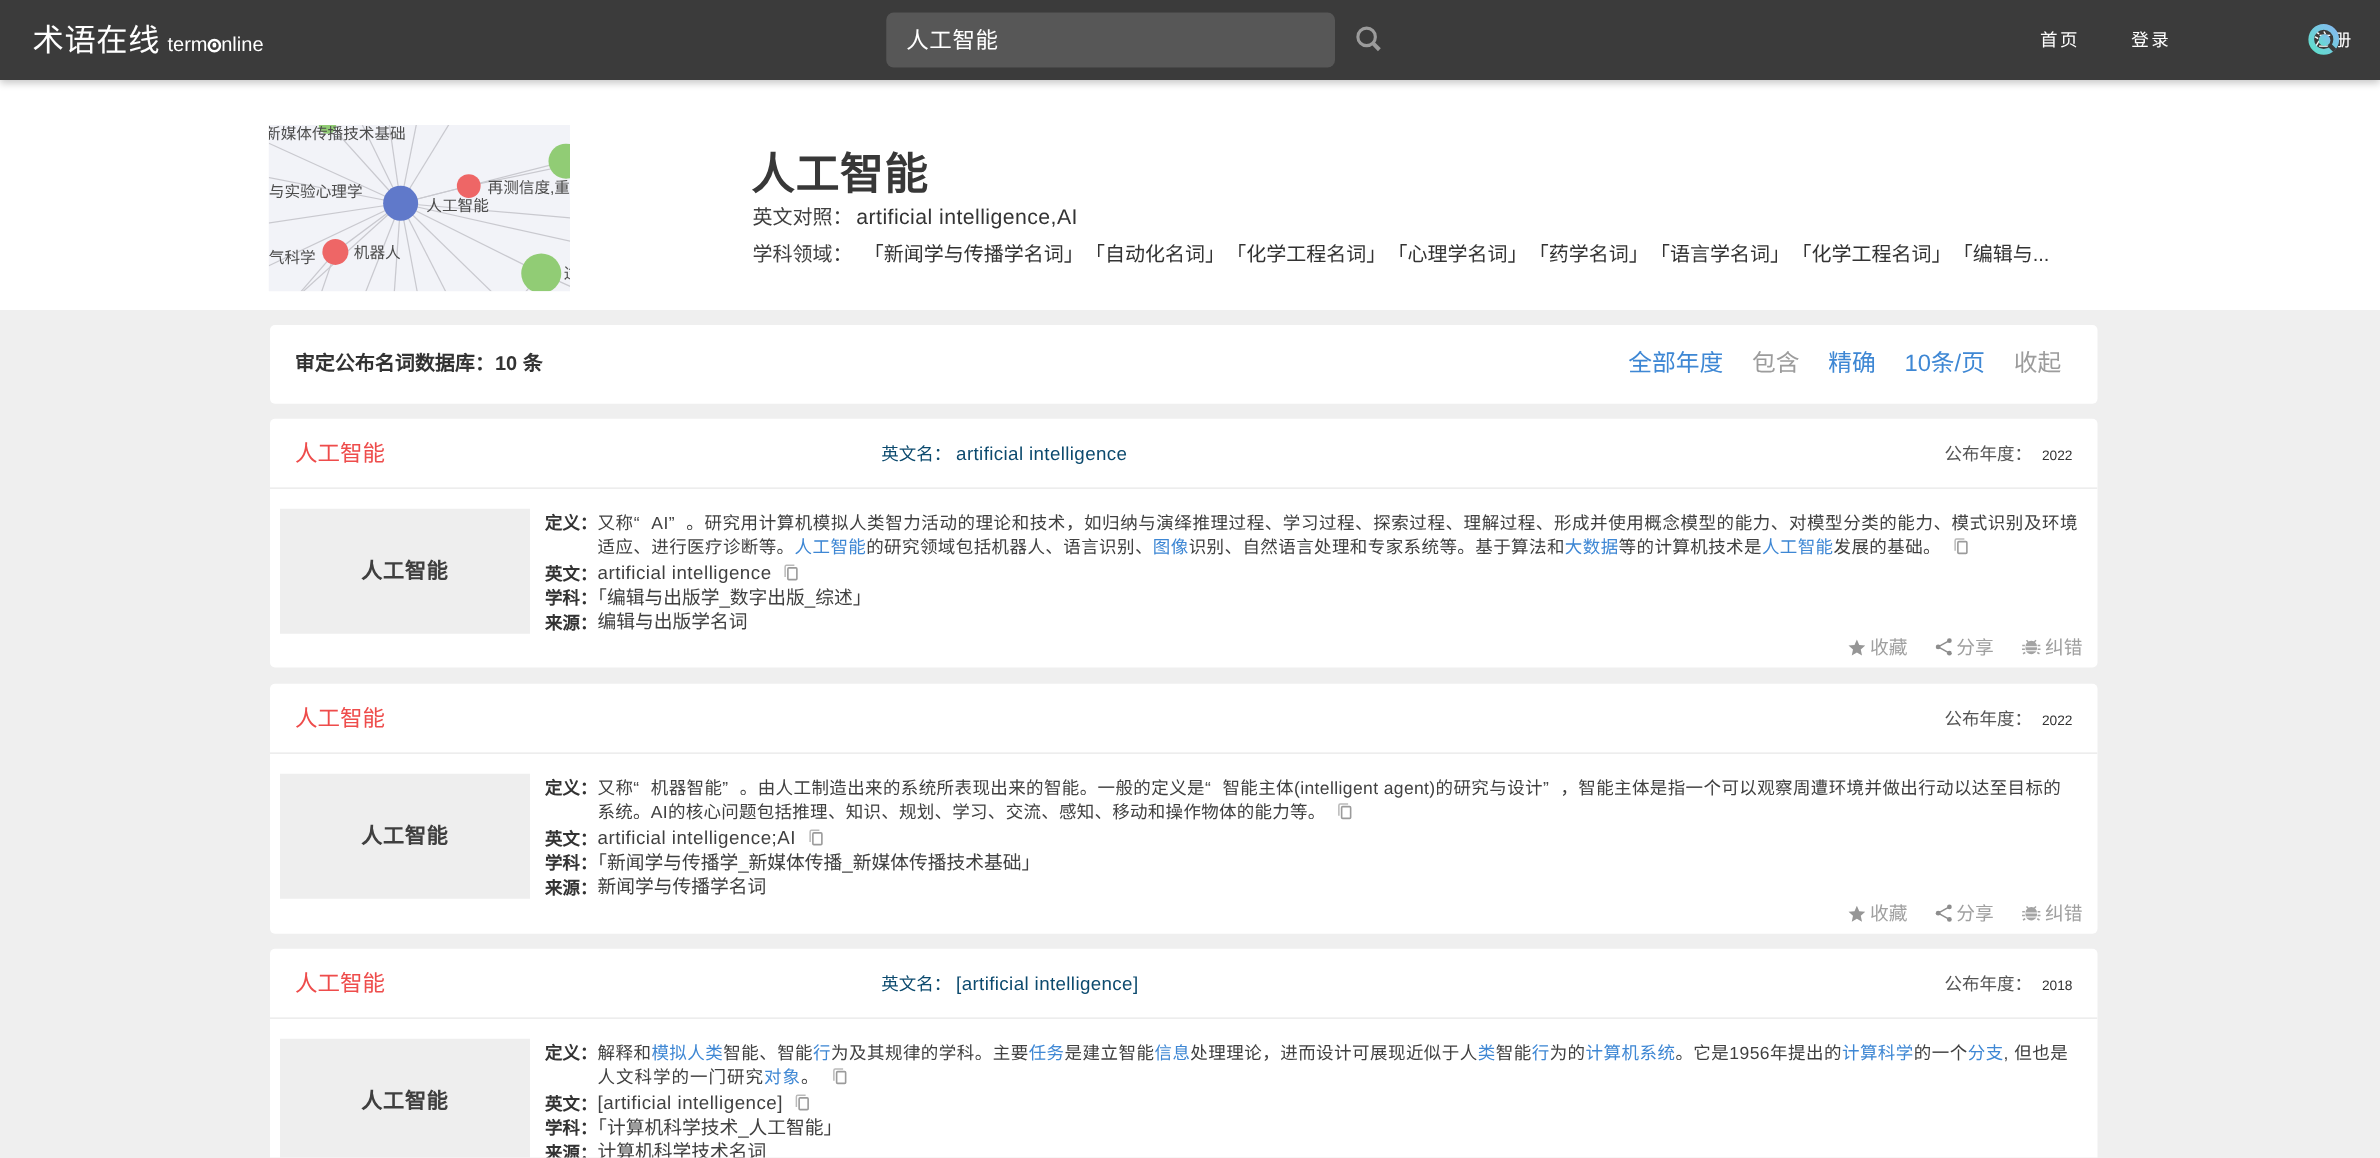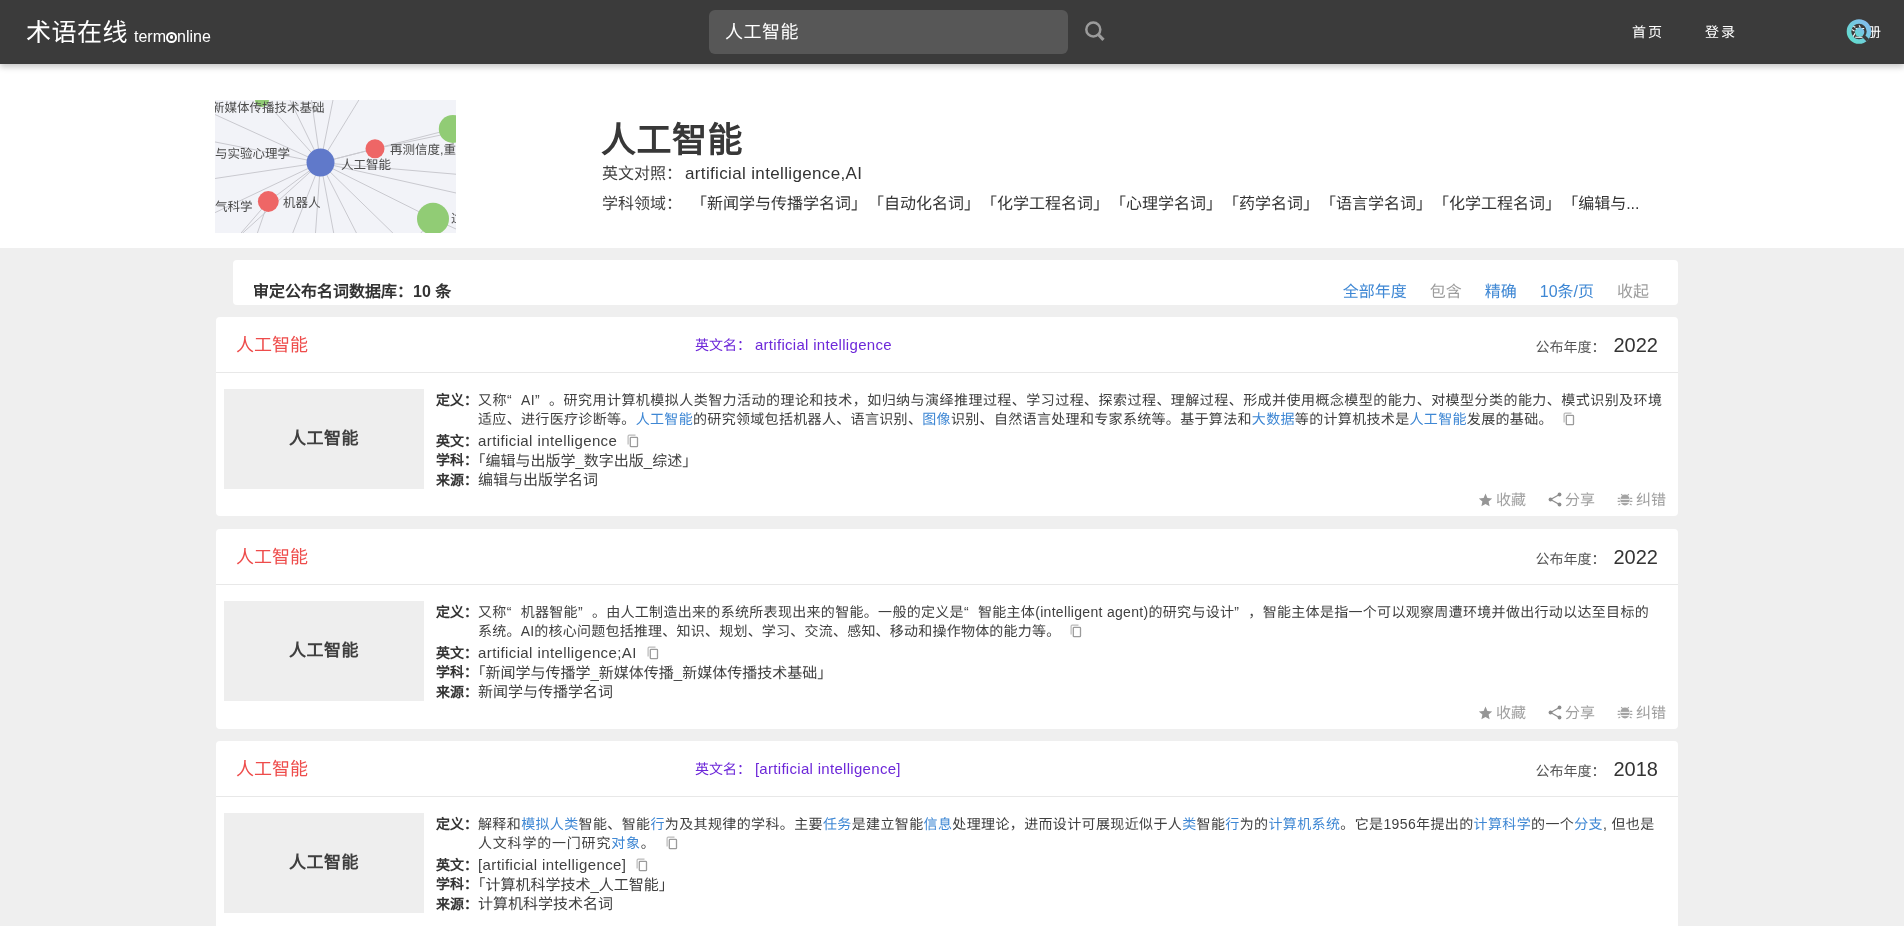--- a/index.html
+++ b/index.html
@@ -20,33 +20,33 @@
 .hero{position:relative;height:184px;background:#fff;}
 .graph{position:absolute;left:215px;top:36px;width:241px;height:133px;background:#f2f3f8;overflow:hidden;}
 .hero h1{position:absolute;left:601px;top:58px;margin:0;font-size:35px;color:#383838;font-weight:700;letter-spacing:0.5px;line-height:36px;}
 .hl1{position:absolute;left:602px;top:96px;font-size:16px;color:#404040;}
 .hl1 b{font-weight:400;color:#333;font-size:17px;letter-spacing:0.35px;}
 .hl2{position:absolute;left:602px;top:126px;font-size:16px;color:#404040;white-space:nowrap;}
 .hl2 span{margin-left:17px;color:#333;}
 
 .wrap{width:1462px;margin-left:216px;}
 .card{background:#fff;border-radius:4px;margin-top:12px;position:relative;}
-.fbar{height:45px;margin-left:17px;}
+.fbar{height:63px;}
 .fbar .lt{position:absolute;left:20px;top:0;line-height:63px;font-size:16px;font-weight:700;color:#333;}
-.fbar .rt{position:absolute;right:29px;top:0;line-height:63px;font-size:16px;}
+.fbar .rt{position:absolute;right:29px;top:0;line-height:63px;font-size:19px;}
 .fbar .rt span{margin-left:23px;}
 .lnk{color:#3e87d4;}
 .gry{color:#9c9c9c;}
 .rescard{height:199px;overflow:hidden;}
 .chead{height:55px;border-bottom:1px solid #e8e8e8;position:relative;}
 .chead .rt1{position:absolute;left:20px;line-height:56px;font-size:18px;color:#ee4c4b;}
-.chead .rt2{position:absolute;left:479px;line-height:56px;font-size:14px;color:#6d28d9;}
+.chead .rt2{position:absolute;left:489px;line-height:56px;font-size:14px;color:#0c4a6e;}
 .chead .rt2 i{font-style:normal;font-size:15px;letter-spacing:0.3px;}
 .chead .rt3{position:absolute;right:20px;line-height:56px;font-size:14px;color:#555;}
-.chead .rt3 b{font-weight:400;color:#333;margin-left:8px;font-size:20px;}
+.chead .rt3 b{font-weight:400;color:#333;margin-left:8px;font-size:11px;}
 .cbody{position:relative;padding:18px 20px 0 220px;color:#404040;}
 .def{position:relative;padding-left:42px;font-size:14px;line-height:19px;margin:0 0 2px 0;white-space:nowrap;}
 .def .lb{position:absolute;left:0;top:0;}
 .row{position:relative;padding-left:42px;font-size:15px;line-height:19.5px;white-space:nowrap;}
 .row .lb{position:absolute;left:0;top:0.5px;font-size:14px;}
 .thumb{position:absolute;left:8px;top:16px;width:200px;height:100px;background:#eee;text-align:center;line-height:100px;font-size:17px;font-weight:700;color:#3f3f3f;letter-spacing:0.5px;}
 .row .lb,.def .lb{font-weight:700;color:#333;text-align:center;}
 .a{color:#3e87d4;}
 .q{display:inline-block;width:14px;}
 .cfoot{position:absolute;right:12px;bottom:7px;font-size:15px;color:#a0a0a0;}

